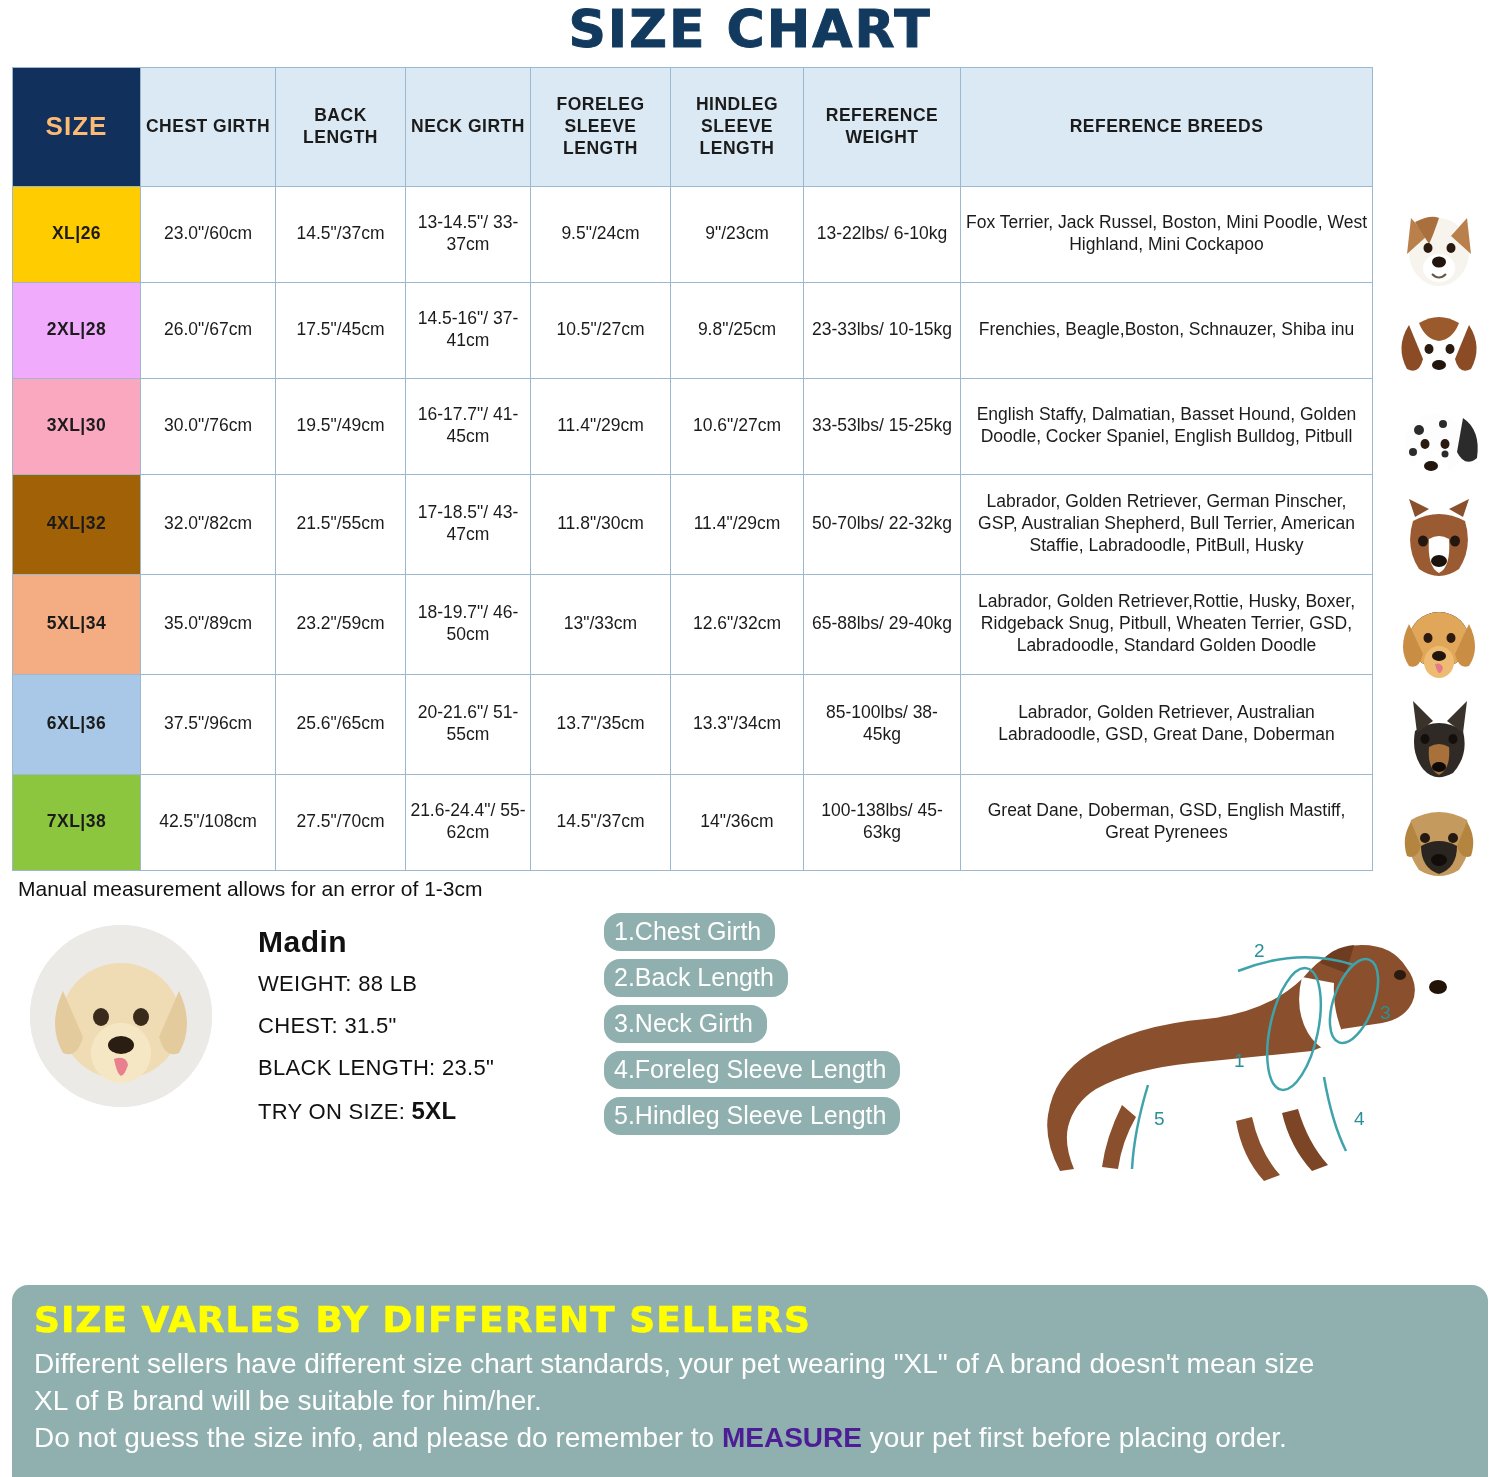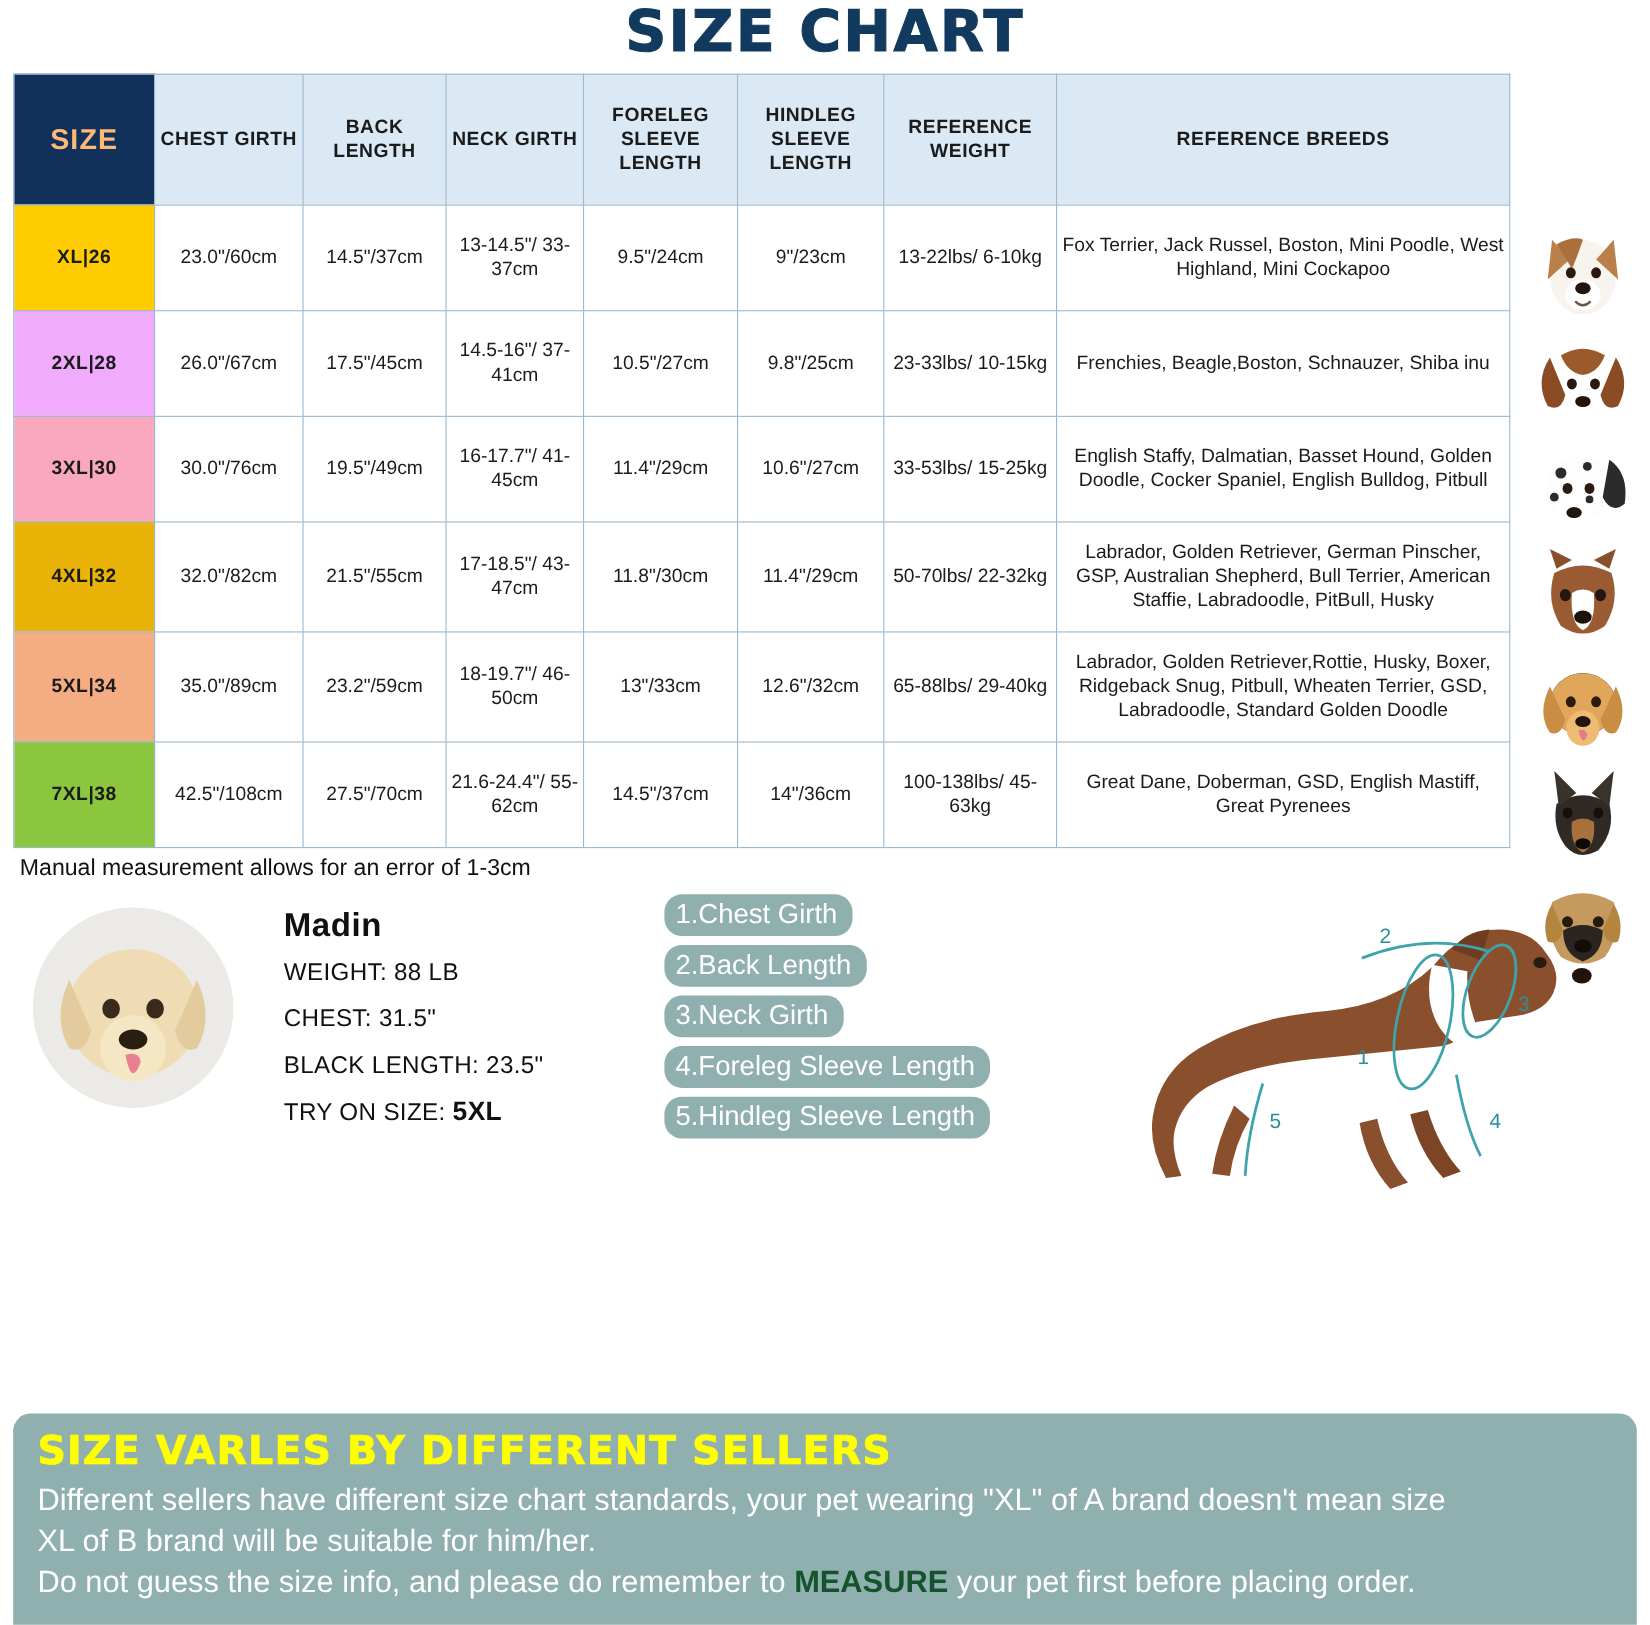--- a/index.html
+++ b/index.html
@@ -199,21 +199,21 @@
     color: #ffff00;
     letter-spacing: 1px;
     -webkit-text-stroke: 0.6px #ffff00;
     margin-bottom: 6px;
   }
   .banner-body {
     font-size: 28px;
     color: #ffffff;
     line-height: 1.32;
   }
-  .banner-body .hl { color: #14532d; font-weight: bold; }
+  .banner-body .hl { color: #4c1d95; font-weight: bold; }
 </style>
 </head>
 <body>
 
 <div class="page">
 
   <div class="title">SIZE CHART</div>
 
   <table class="size-chart">
     <colgroup>
@@ -263,38 +263,48 @@
         <td class="size-cell" style="background:#f9a8c0">3XL|30</td>
         <td>30.0"/76cm</td>
         <td>19.5"/49cm</td>
         <td>16-17.7"/ 41-45cm</td>
         <td>11.4"/29cm</td>
         <td>10.6"/27cm</td>
         <td>33-53lbs/ 15-25kg</td>
         <td class="breeds">English Staffy, Dalmatian, Basset Hound, Golden Doodle, Cocker Spaniel, English Bulldog, Pitbull</td>
       </tr>
       <tr class="tall">
-        <td class="size-cell" style="background:#eab308">4XL|32</td>
+        <td class="size-cell" style="background:#a16207">4XL|32</td>
         <td>32.0"/82cm</td>
         <td>21.5"/55cm</td>
         <td>17-18.5"/ 43-47cm</td>
         <td>11.8"/30cm</td>
         <td>11.4"/29cm</td>
         <td>50-70lbs/ 22-32kg</td>
         <td class="breeds">Labrador, Golden Retriever, German Pinscher, GSP, Australian Shepherd, Bull Terrier, American Staffie, Labradoodle, PitBull, Husky</td>
       </tr>
       <tr class="tall">
         <td class="size-cell" style="background:#f4ad82">5XL|34</td>
         <td>35.0"/89cm</td>
         <td>23.2"/59cm</td>
         <td>18-19.7"/ 46-50cm</td>
         <td>13"/33cm</td>
         <td>12.6"/32cm</td>
         <td>65-88lbs/ 29-40kg</td>
         <td class="breeds">Labrador, Golden Retriever,Rottie, Husky, Boxer, Ridgeback Snug, Pitbull, Wheaten Terrier, GSD, Labradoodle,  Standard Golden Doodle</td>
+      </tr>
+      <tr class="tall">
+        <td class="size-cell" style="background:#a9c8e8">6XL|36</td>
+        <td>37.5"/96cm</td>
+        <td>25.6"/65cm</td>
+        <td>20-21.6"/ 51-55cm</td>
+        <td>13.7"/35cm</td>
+        <td>13.3"/34cm</td>
+        <td>85-100lbs/ 38-45kg</td>
+        <td class="breeds">Labrador, Golden Retriever, Australian Labradoodle, GSD, Great Dane, Doberman</td>
       </tr>
       <tr>
         <td class="size-cell" style="background:#8cc63e">7XL|38</td>
         <td>42.5"/108cm</td>
         <td>27.5"/70cm</td>
         <td>21.6-24.4"/ 55-62cm</td>
         <td>14.5"/37cm</td>
         <td>14"/36cm</td>
         <td>100-138lbs/ 45-63kg</td>
         <td class="breeds">Great Dane, Doberman, GSD, English Mastiff, Great Pyrenees</td>

